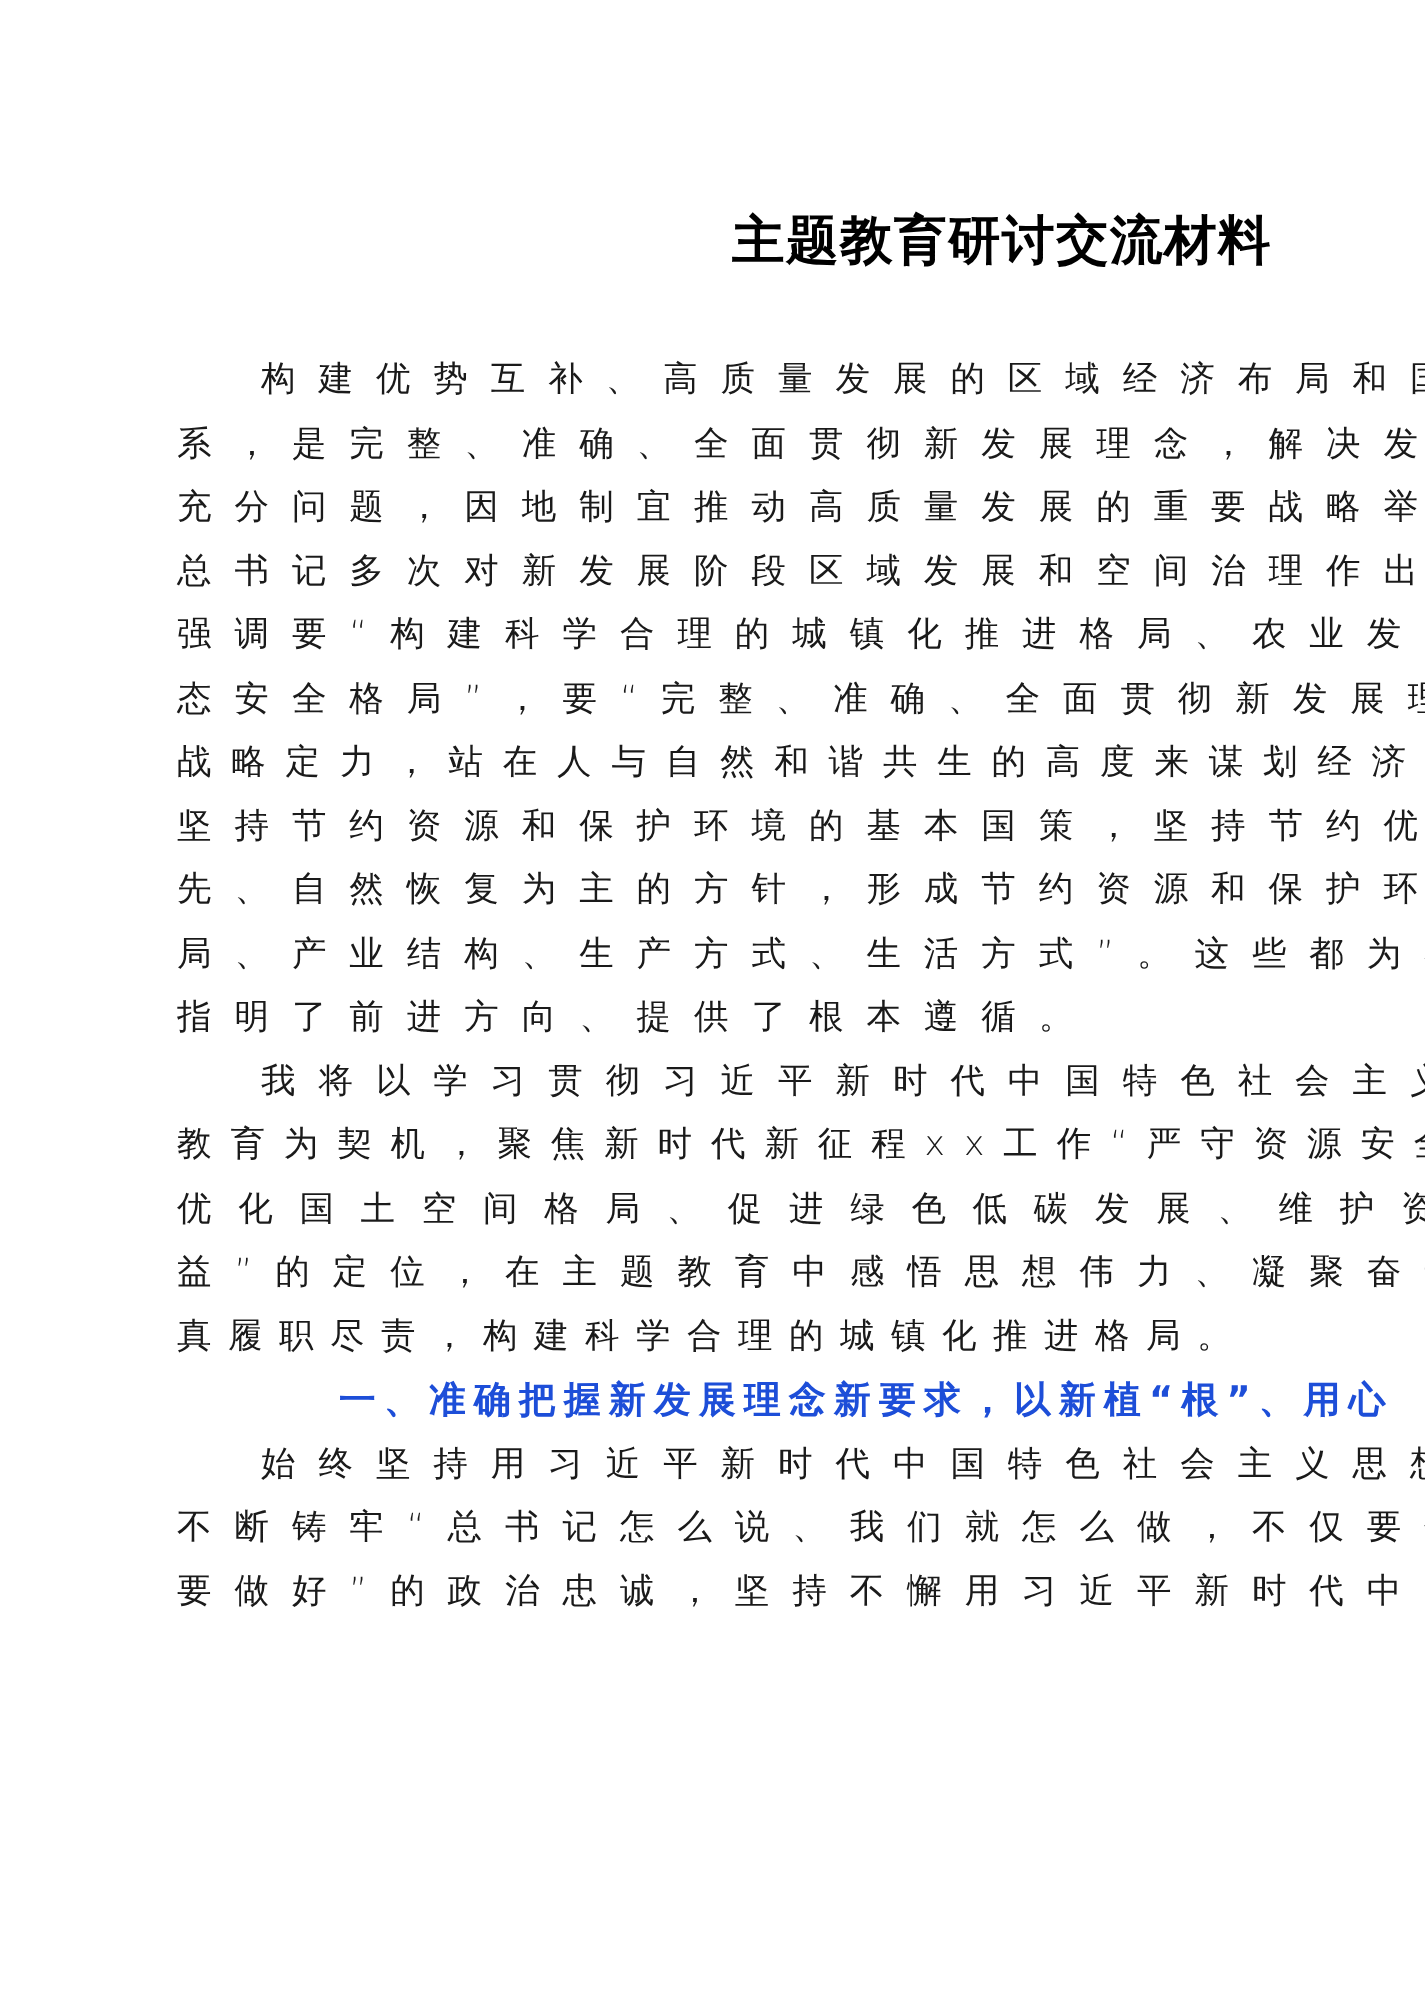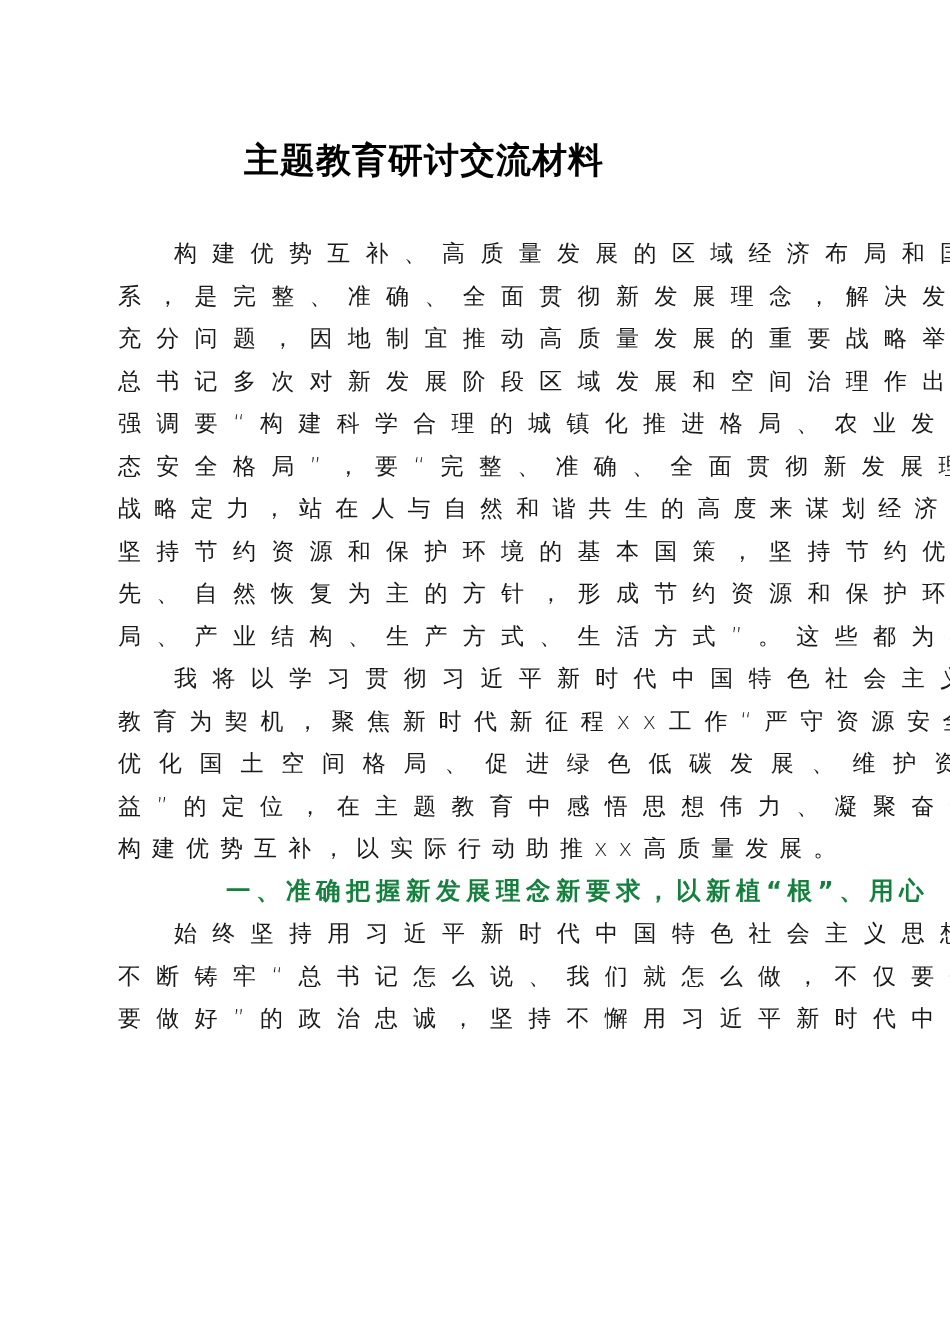--- a/index.html
+++ b/index.html
@@ -19,22 +19,22 @@
       left: 0; top: 0;
       width: 950px;
       height: 1344px;
       background: #ffffff;
     }
     .title {
       position: absolute;
       left: 0;
       top: 136px;
       width: 848px;
-      text-align: center;
-      font-family: Liberation Serif, serif;
+      text-align: right;
+      font-family: Liberation Sans, sans-serif;
       font-weight: bold;
       font-size: 35px;
       line-height: 50px;
       letter-spacing: 1px;
       color: #000000;
       margin: 0;
     }
     .body-text {
       position: absolute;
       left: 118px;
@@ -45,21 +45,21 @@
       line-height: 42.5px;
       letter-spacing: 15.3px;
       color: #1a1a1a;
       text-align: justify;
       font-weight: 300;
     }
     .heading {
       margin: 0;
       text-indent: 54px;
       font-weight: bold;
-      color: #15803d;
+      color: #1d4ed8;
       letter-spacing: 5.5px;
       font-size: 24.5px;
       line-height: 42.5px;
       word-break: break-all;
     }
     .line {
       display: block;
       white-space: nowrap;
       height: 42.5px;
     }
@@ -79,28 +79,29 @@
       <span class="line indent">构建优势互补、高质量发展的区域经济布局和国土空间体</span>
       <span class="line">系，是完整、准确、全面贯彻新发展理念，解决发展不平衡不</span>
       <span class="line">充分问题，因地制宜推动高质量发展的重要战略举措。习近平</span>
       <span class="line">总书记多次对新发展阶段区域发展和空间治理作出重大部署，</span>
       <span class="line">强调要“构建科学合理的城镇化推进格局、农业发展格局、生</span>
       <span class="line">态安全格局”，要“完整、准确、全面贯彻新发展理念，保持</span>
       <span class="line" style="letter-spacing:13.2px">战略定力，站在人与自然和谐共生的高度来谋划经济社会发展，</span>
       <span class="line">坚持节约资源和保护环境的基本国策，坚持节约优先、保护优</span>
       <span class="line">先、自然恢复为主的方针，形成节约资源和保护环境的空间格</span>
       <span class="line">局、产业结构、生产方式、生活方式”。这些都为我们的工作</span>
+      <span class="line">指明了前进方向、提供了根本遵循。</span>
     </div>
 
     <div class="para-block">
       <span class="line indent">我将以学习贯彻习近平新时代中国特色社会主义思想主题</span>
       <span class="line" style="letter-spacing:12.6px">教育为契机，聚焦新时代新征程xx工作“严守资源安全底线、</span>
       <span class="line" style="letter-spacing:17.8px">优化国土空间格局、促进绿色低碳发展、维护资源资产权</span>
       <span class="line">益”的定位，在主题教育中感悟思想伟力、凝聚奋进力量、认</span>
-      <span class="line" style="letter-spacing:11px">构建优势互补，以实际行动助推xx高质量发展。</span>
+      <span class="line" style="letter-spacing:11px">真履职尽责，构建科学合理的城镇化推进格局。</span>
     </div>
 
     <div class="para-block heading">
       <span class="line indent" style="padding-left:54px">一、准确把握新发展理念新要求，以新植“根”、用心</span>
     </div>
 
     <div class="para-block">
       <span class="line indent">始终坚持用习近平新时代中国特色社会主义思想凝心铸魂</span>
       <span class="line">不断铸牢“总书记怎么说、我们就怎么做，不仅要做到、而且</span>
       <span class="line">要做好”的政治忠诚，坚持不懈用习近平新时代中国特色社会</span>

